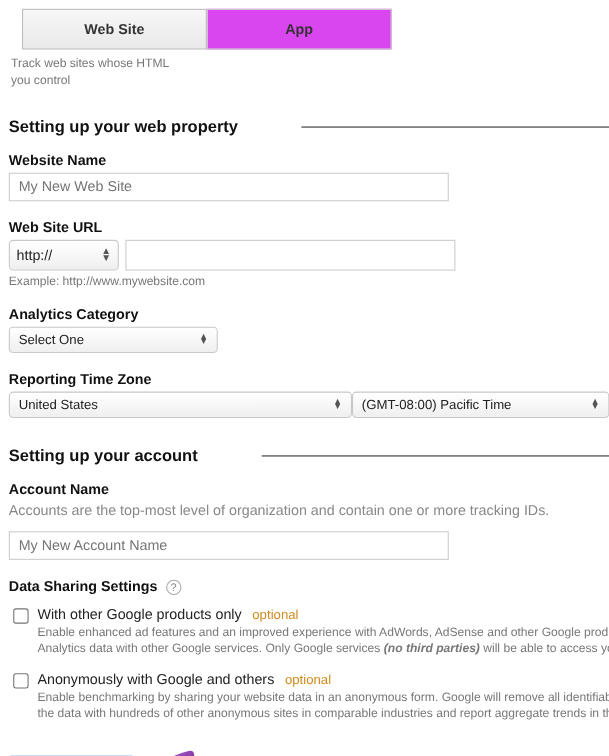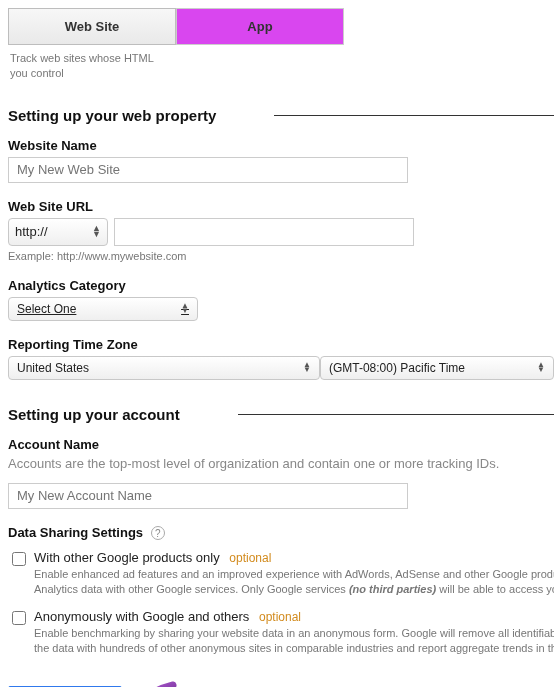--- a/index.html
+++ b/index.html
@@ -5,21 +5,21 @@
   * { box-sizing: border-box; margin: 0; padding: 0; }
   body {
     font-family: Arial, Helvetica, sans-serif;
     font-size: 13px;
     color: #222;
     padding: 8px 0 20px 8px;
     width: 554px;
     overflow: hidden;
     background: #fff;
   }
-  .tabs { display: flex; gap: 0; }
+  .tabs { display: flex; gap: 0; margin-left: 12px; }
   .tab {
     width: 168px;
     border: 1px solid #ccc;
     background: #d946ef;
     text-align: center;
     padding: 10px 0;
     font-weight: bold;
     font-size: 13px;
     color: #333;
     cursor: pointer;
@@ -118,21 +118,21 @@
     cursor: pointer;
   }
   .select .chev {
     font-size: 8px;
     color: #555;
     line-height: 0.6;
     display: flex;
     flex-direction: column;
     margin-left: 10px;
   }
-  .select.industry { width: 190px; text-decoration: underline; }
+  .select.industry { width: 190px; }
   .tz-row { display: flex; align-items: center; white-space: nowrap; }
   .select.country { width: 320px; }
   .select.tz { width: 240px; }
   .help-icon {
     display: inline-flex;
     align-items: center;
     justify-content: center;
     width: 14px;
     height: 14px;
     border: 1px solid #aaa;

